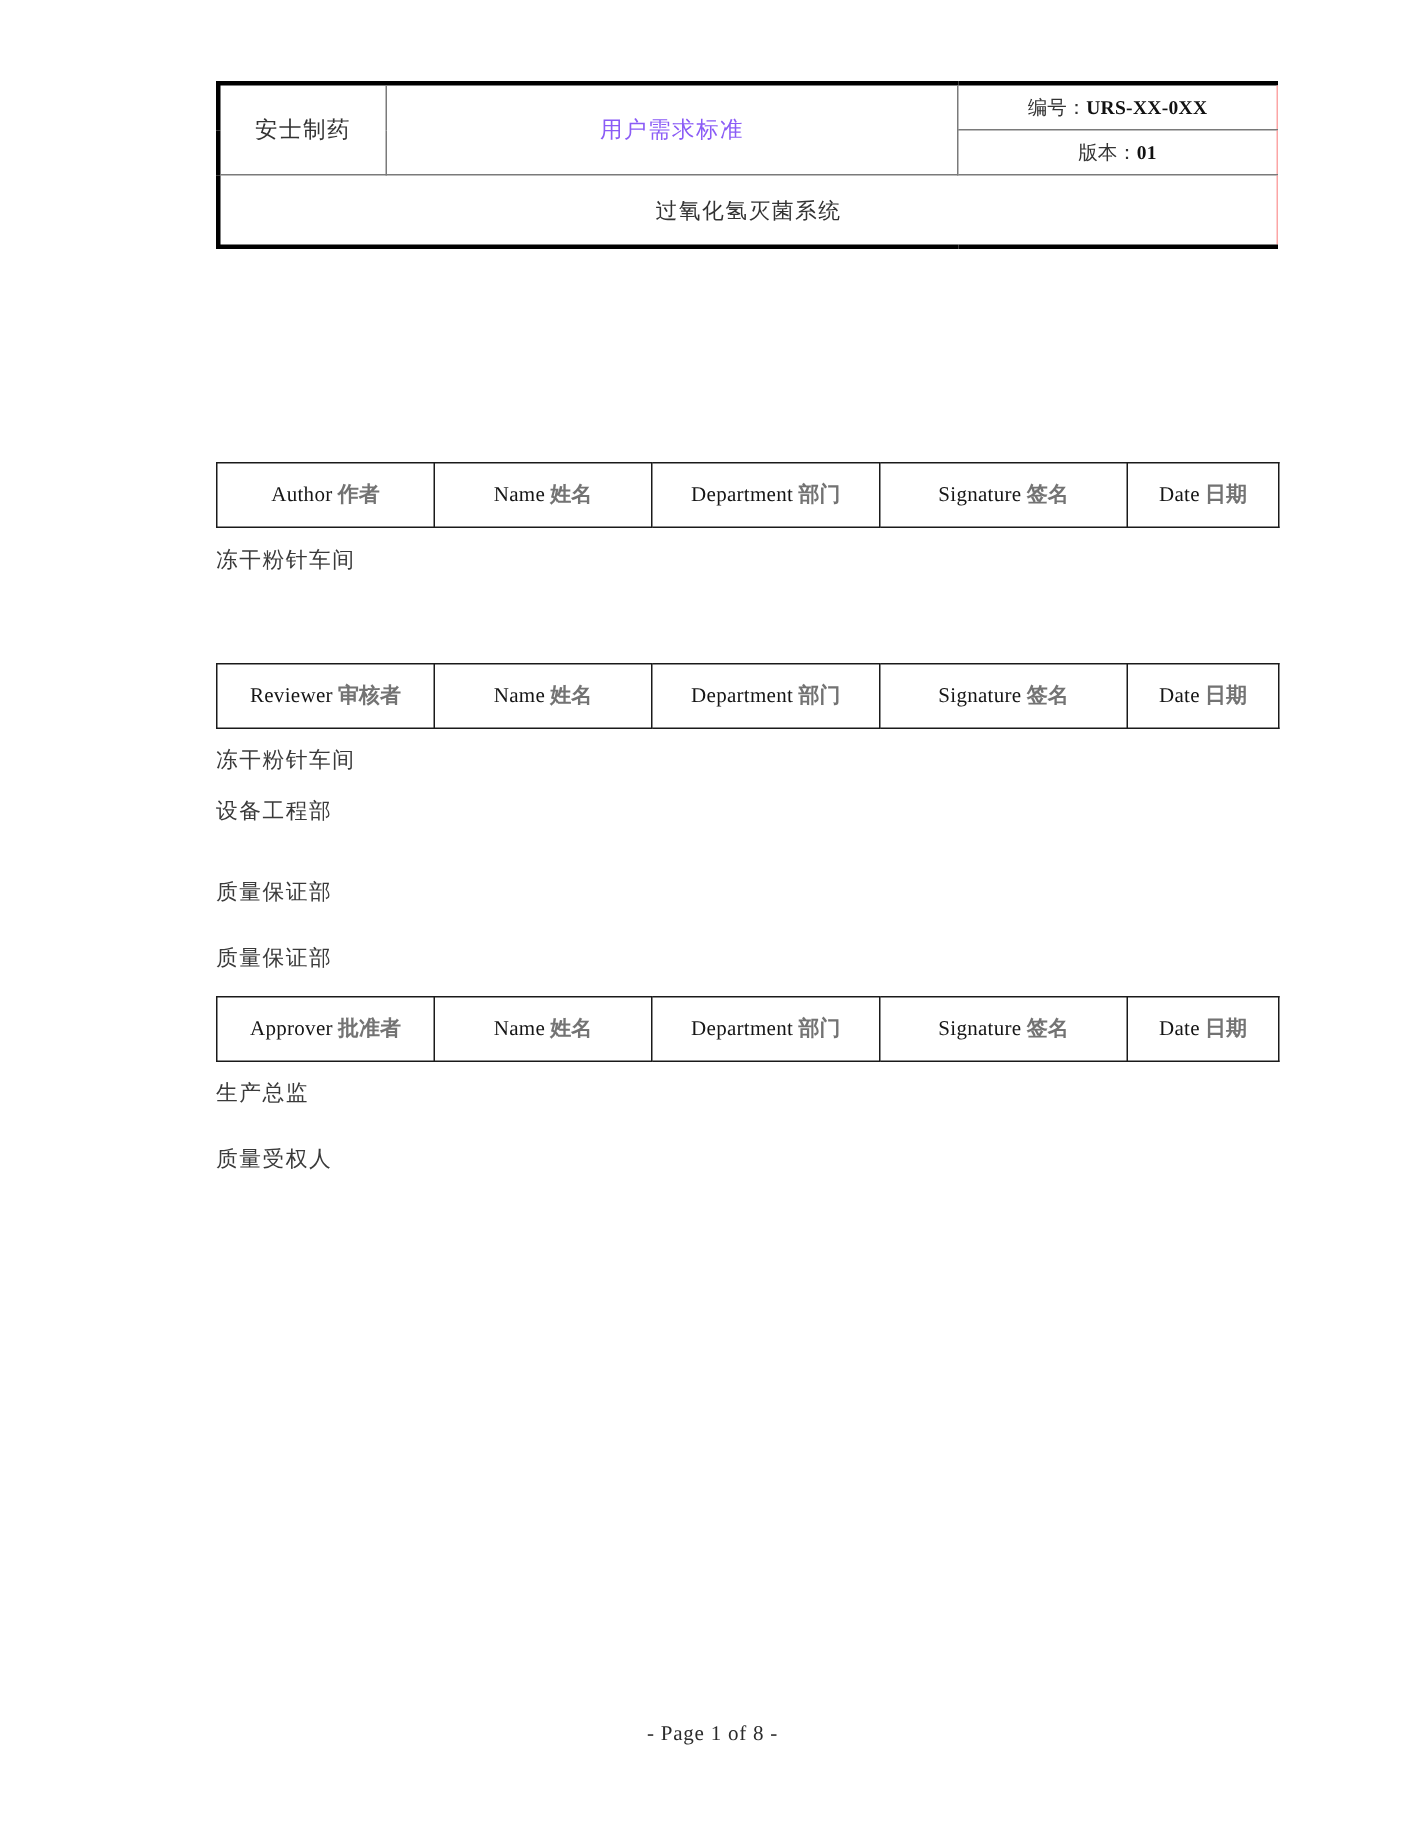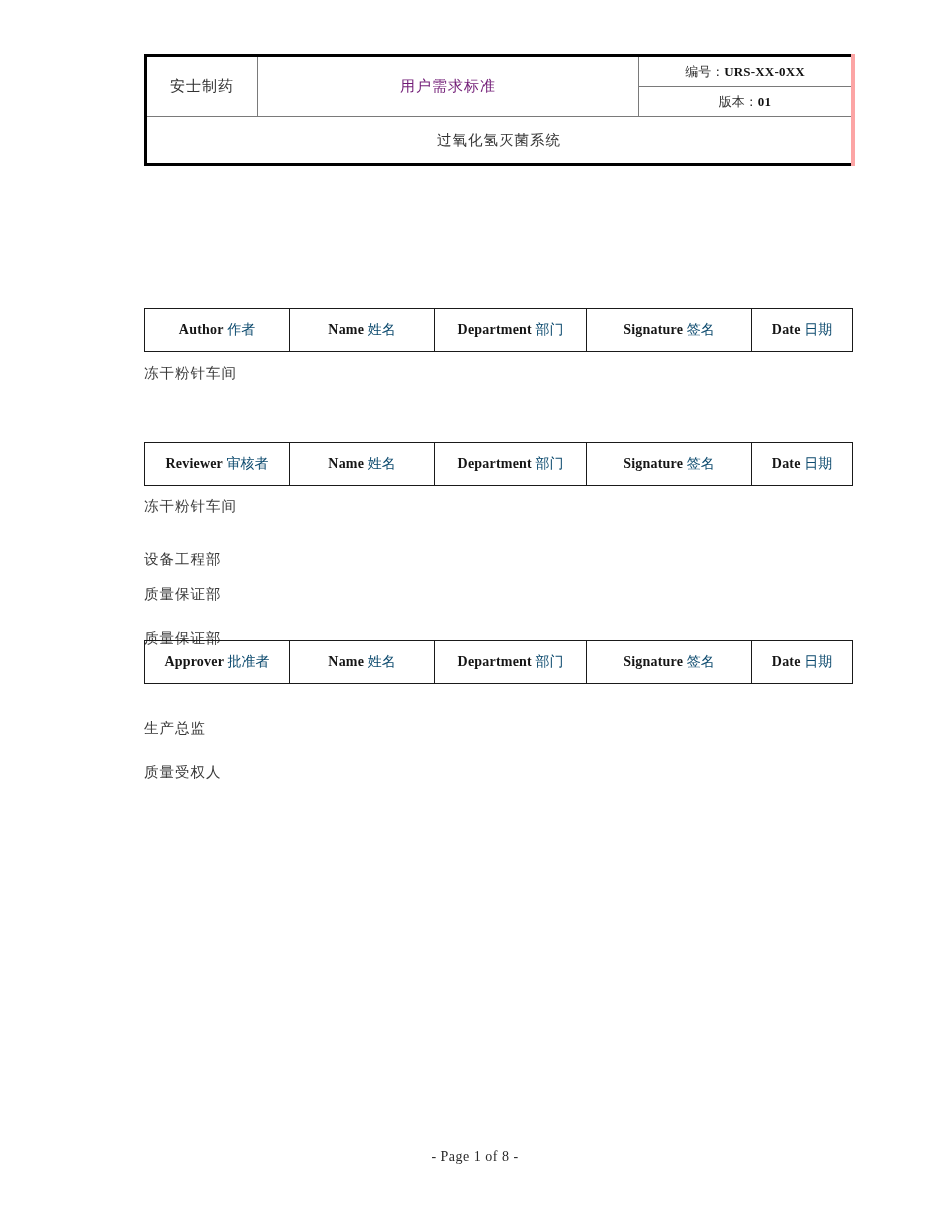--- a/index.html
+++ b/index.html
@@ -34,35 +34,35 @@
     table-layout: fixed;
   }
   .doc-header td {
     border: 1px solid #7a7a7a;
     padding: 0;
     vertical-align: middle;
     text-align: center;
   }
   .doc-header .outer-top    { border-top: 3px solid #000000; }
   .doc-header .outer-left   { border-left: 3px solid #000000; }
-  .doc-header .outer-right  { border-right: 4px solid #fca5a5; }
+  .doc-header .outer-right  { border-right: 1px solid #fca5a5; }
   .doc-header .outer-bottom { border-bottom: 3px solid #000000; margin-top: 12px; }
 
   .cell-company {
     width: 110px;
     height: 59px;
     font-size: 15px;
     letter-spacing: 1px;
     color: #333333;
   }
   .cell-title {
     width: 380px;
     font-size: 15px;
     letter-spacing: 1px;
-    color: #701a75;
+    color: #8b5cf6;
   }
   .cell-code, .cell-version {
     width: 212px;
     height: 29px;
     text-align: left;
     padding-left: 8px;
     font-size: 13px;
     color: #333333;
   }
   .cell-code b, .cell-version b {
@@ -94,26 +94,26 @@
     color: #151515;
     padding: 0;
   }
   .sig-table .c-role  { width: 144px; }
   .sig-table .c-name  { width: 144px; }
   .sig-table .c-dept  { width: 151px; }
   .sig-table .c-sign  { width: 164px; }
   .sig-table .c-date  { width: 100px; }
 
   .en {
+    font-weight: normal;
+    letter-spacing: 0.2px;
+  }
+  .zh {
     font-weight: bold;
-    letter-spacing: 0.2px;
-  }
-  .zh {
-    font-weight: normal;
-    color: #0c4a6e;
+    color: #737373;
   }
 
   .dept-line {
     position: absolute;
     left: 144px;
     width: 703px;
     text-align: left;
     font-size: 14.5px;
     color: #3a3a3a;
     letter-spacing: 1px;
@@ -216,31 +216,31 @@
         <span class="en">Date</span>
         <span class="zh">日期</span>
       </td>
     </tr>
   </tbody>
     </table>
 
   <div class="dept-line" style="top:497px;">
     <span>冻干粉针车间</span>
   </div>
-  <div class="dept-line" style="top:550px;">
+  <div class="dept-line" style="top:531px;">
     <span>设备工程部</span>
   </div>
   <div class="dept-line" style="top:585px;">
     <span>质量保证部</span>
   </div>
   <div class="dept-line" style="top:629px;">
     <span>质量保证部</span>
   </div>
 
-  <table class="sig-table" style="top:640px;">
+  <table class="sig-table" style="top:664px;">
     <tbody>
         <tr>
       <td class="c-role">
         <span class="en">Approver</span>
         <span class="zh">批准者</span>
       </td>
       <td class="c-name">
         <span class="en">Name</span>
         <span class="zh">姓名</span>
       </td>

